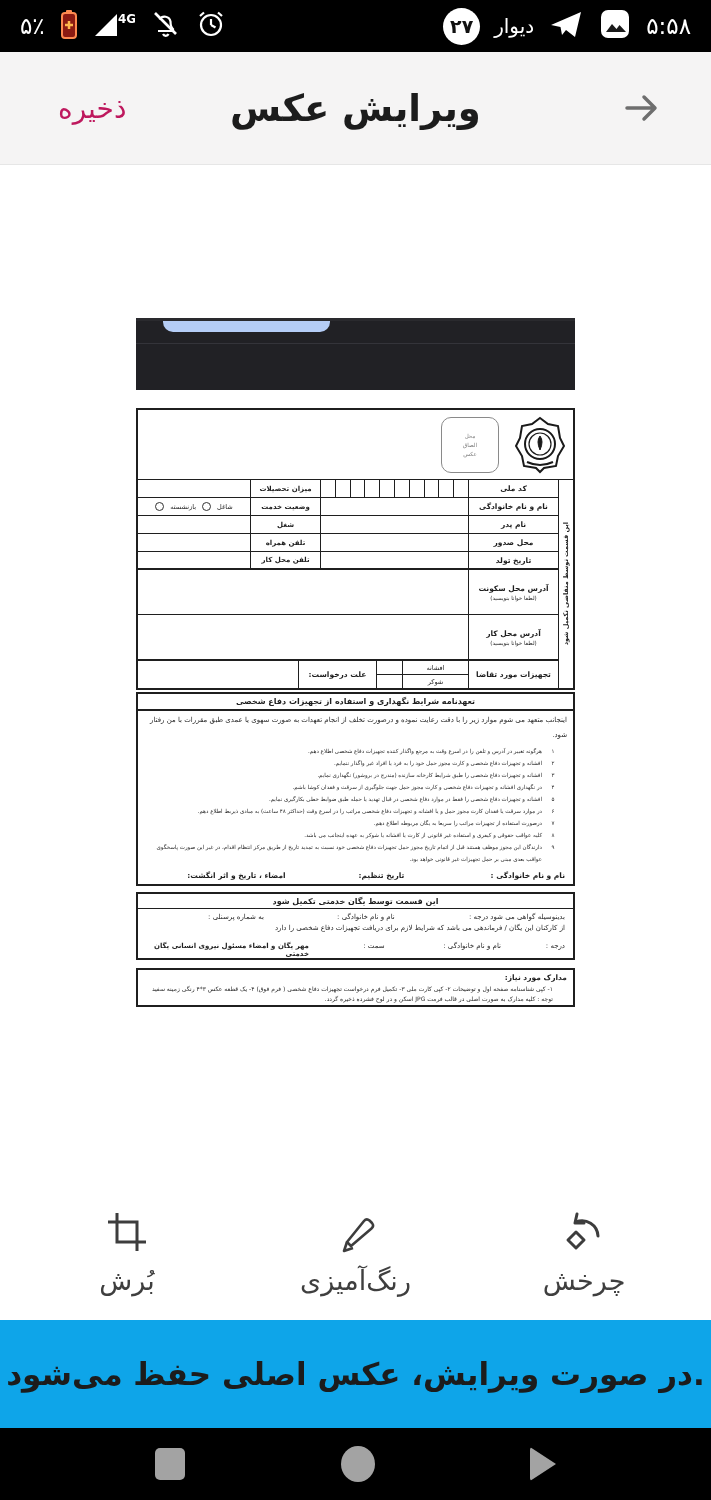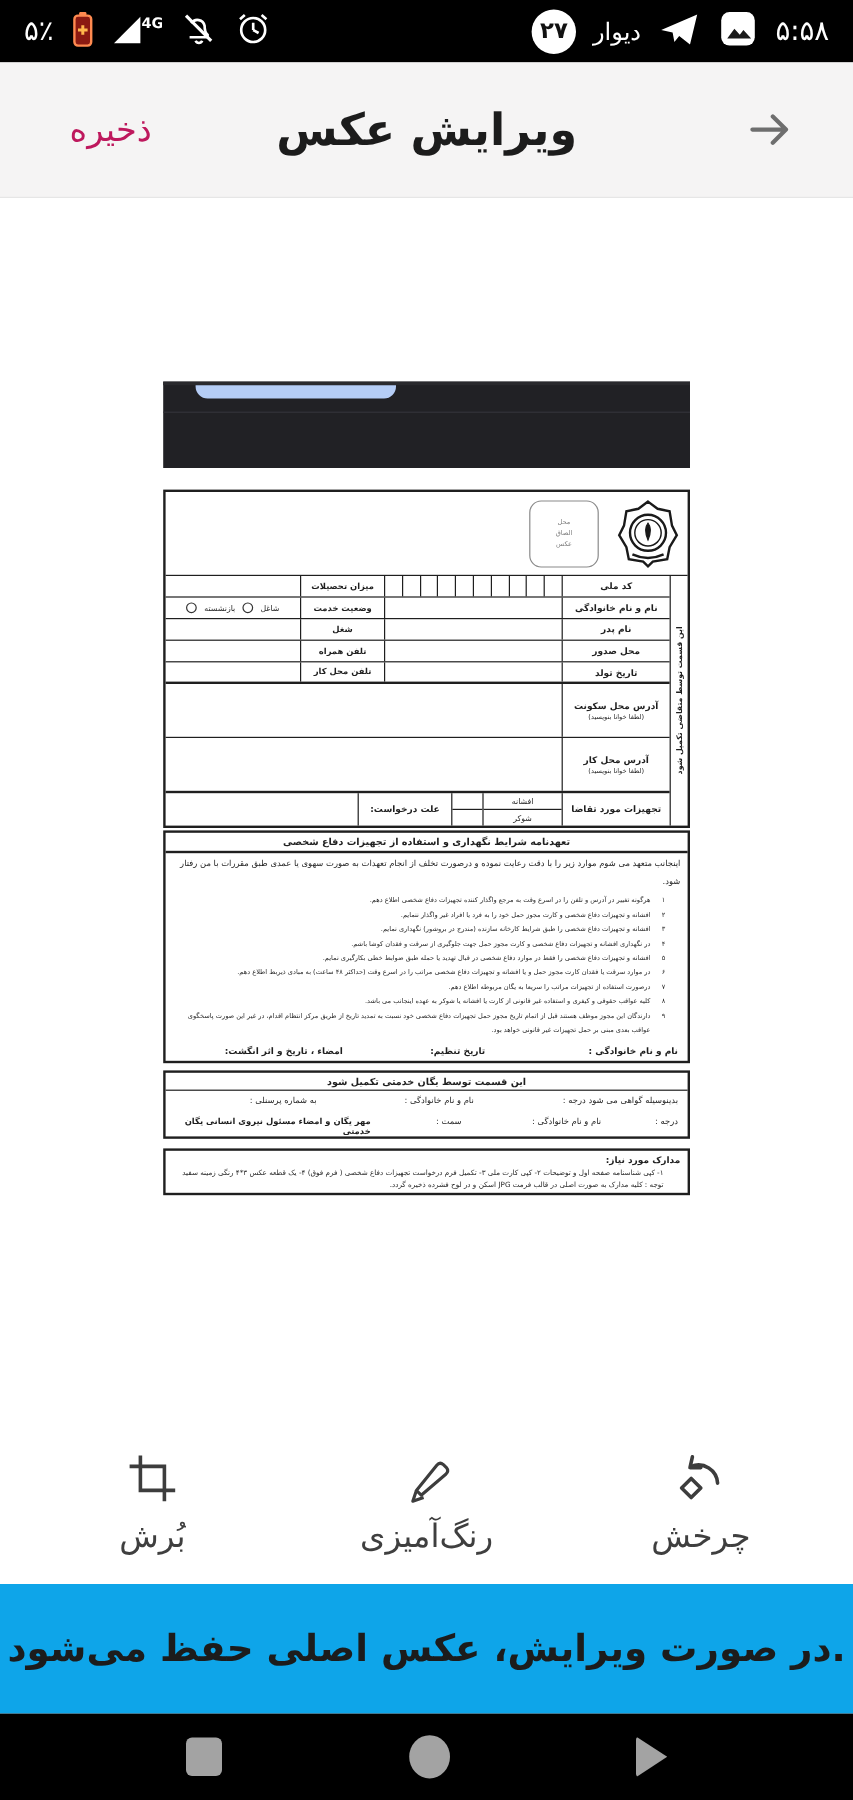--- a/index.html
+++ b/index.html
@@ -352,20 +352,21 @@
 
         <div class="gap6"></div>
 
         <div class="blk">
           <div class="unit-title">این قسمت توسط یگان خدمتی تکمیل شود</div>
           <div class="unit-row1">
             <span>بدینوسیله گواهی می شود درجه :</span>
             <span>نام و نام خانوادگی :</span>
             <span>به شماره پرسنلی :</span>
           </div>
+          <div class="unit-text">از کارکنان این یگان / فرماندهی می باشد که شرایط لازم برای دریافت تجهیزات دفاع شخصی را دارد</div>
           <div class="unit-row2">
             <span>درجه :</span>
             <span>نام و نام خانوادگی :</span>
             <span>سمت :</span>
             <span class="stamp">مهر یگان و امضاء مسئول نیروی انسانی یگان خدمتی</span>
           </div>
         </div>
 
         <div class="gap8"></div>
 

